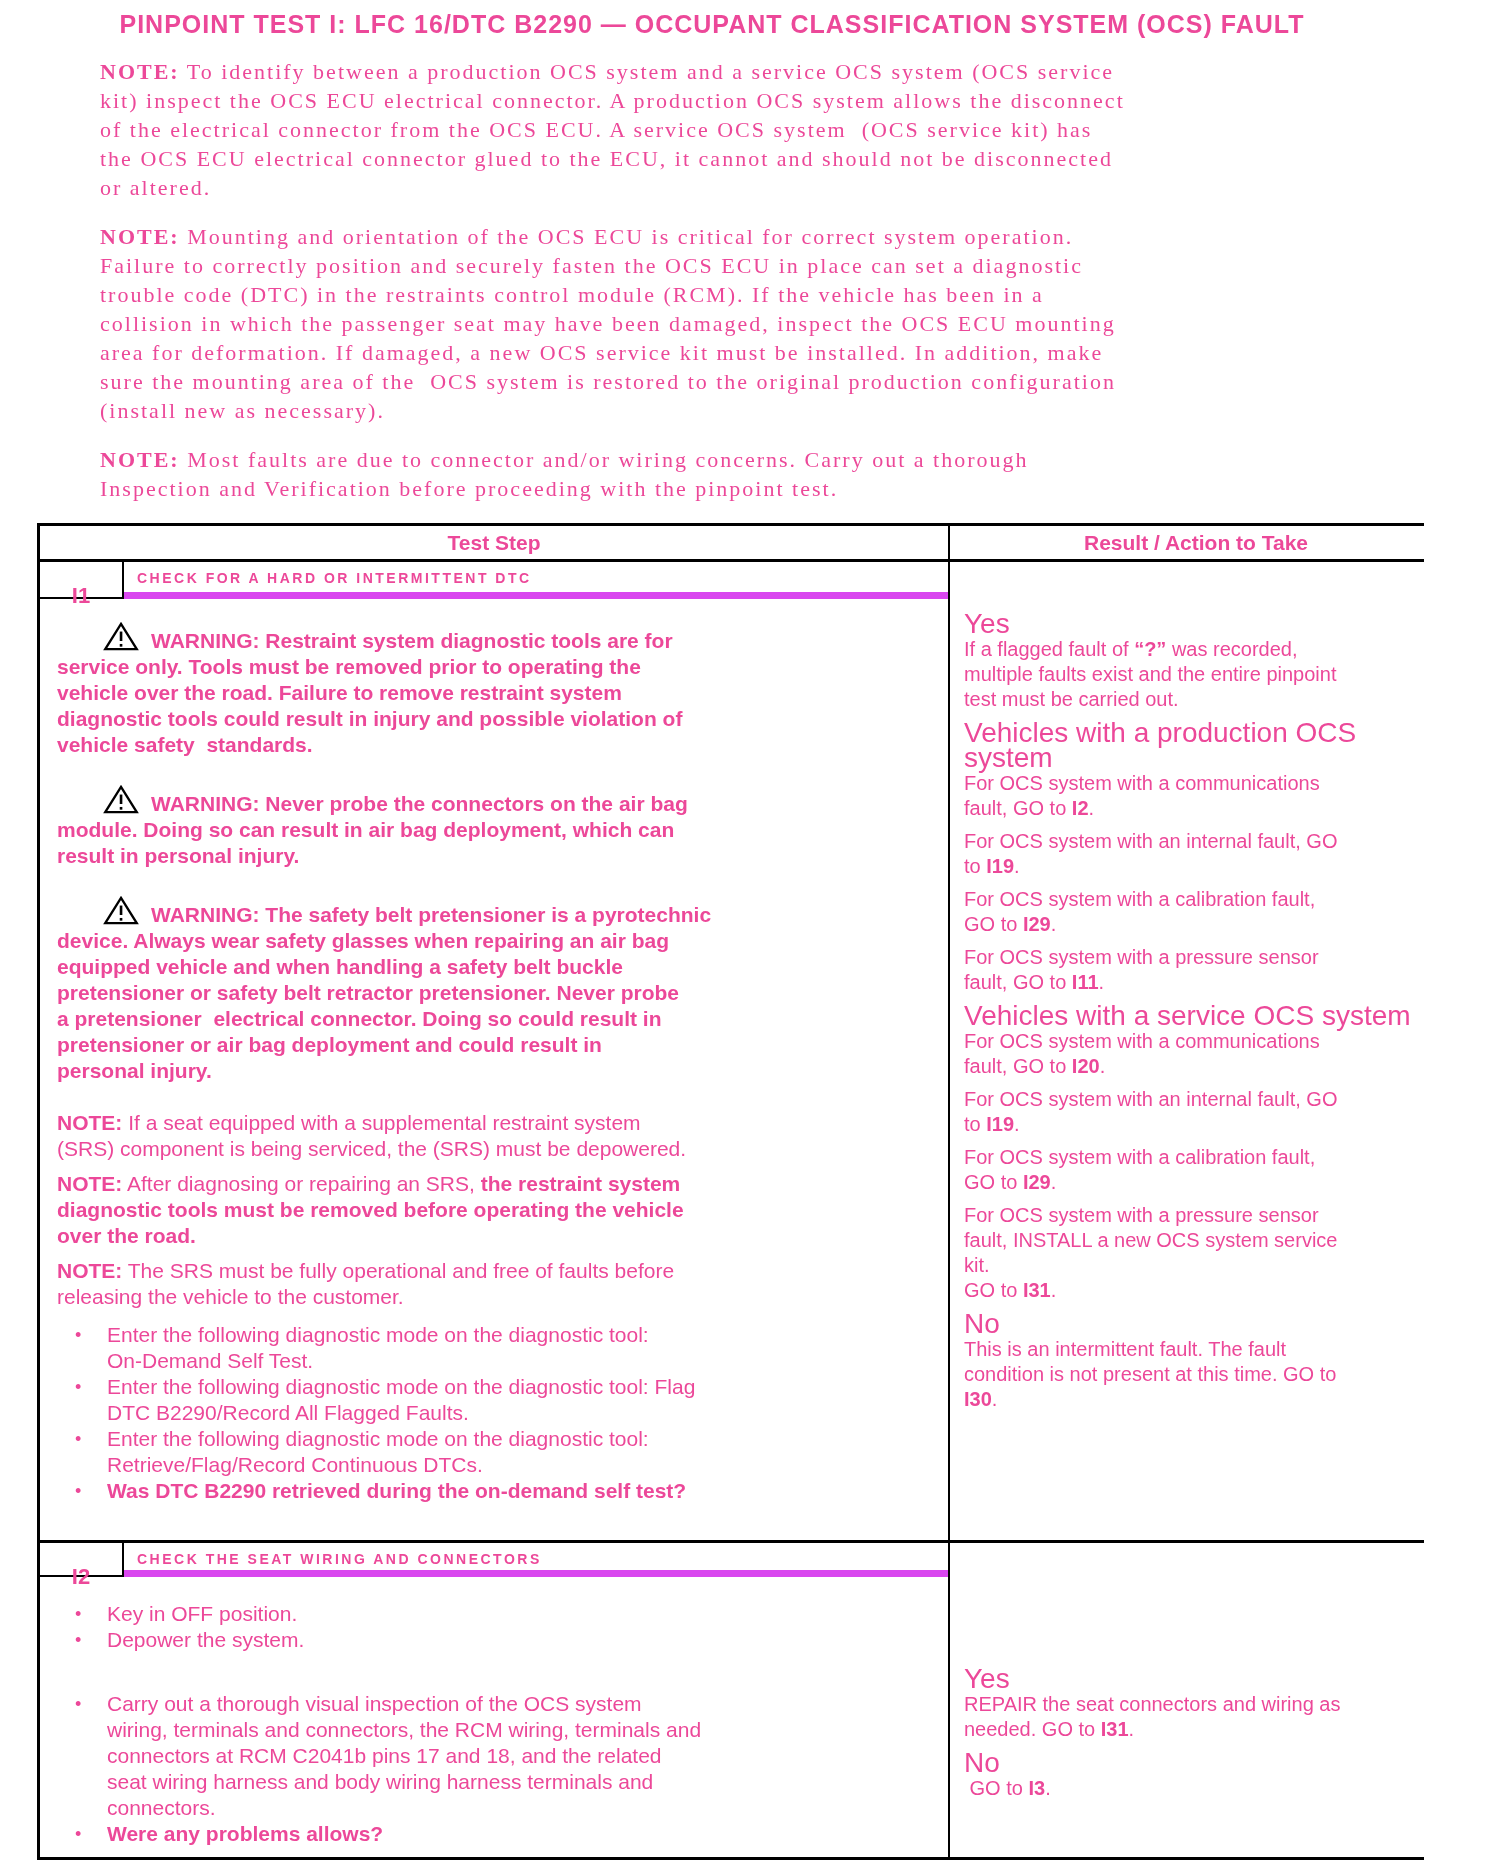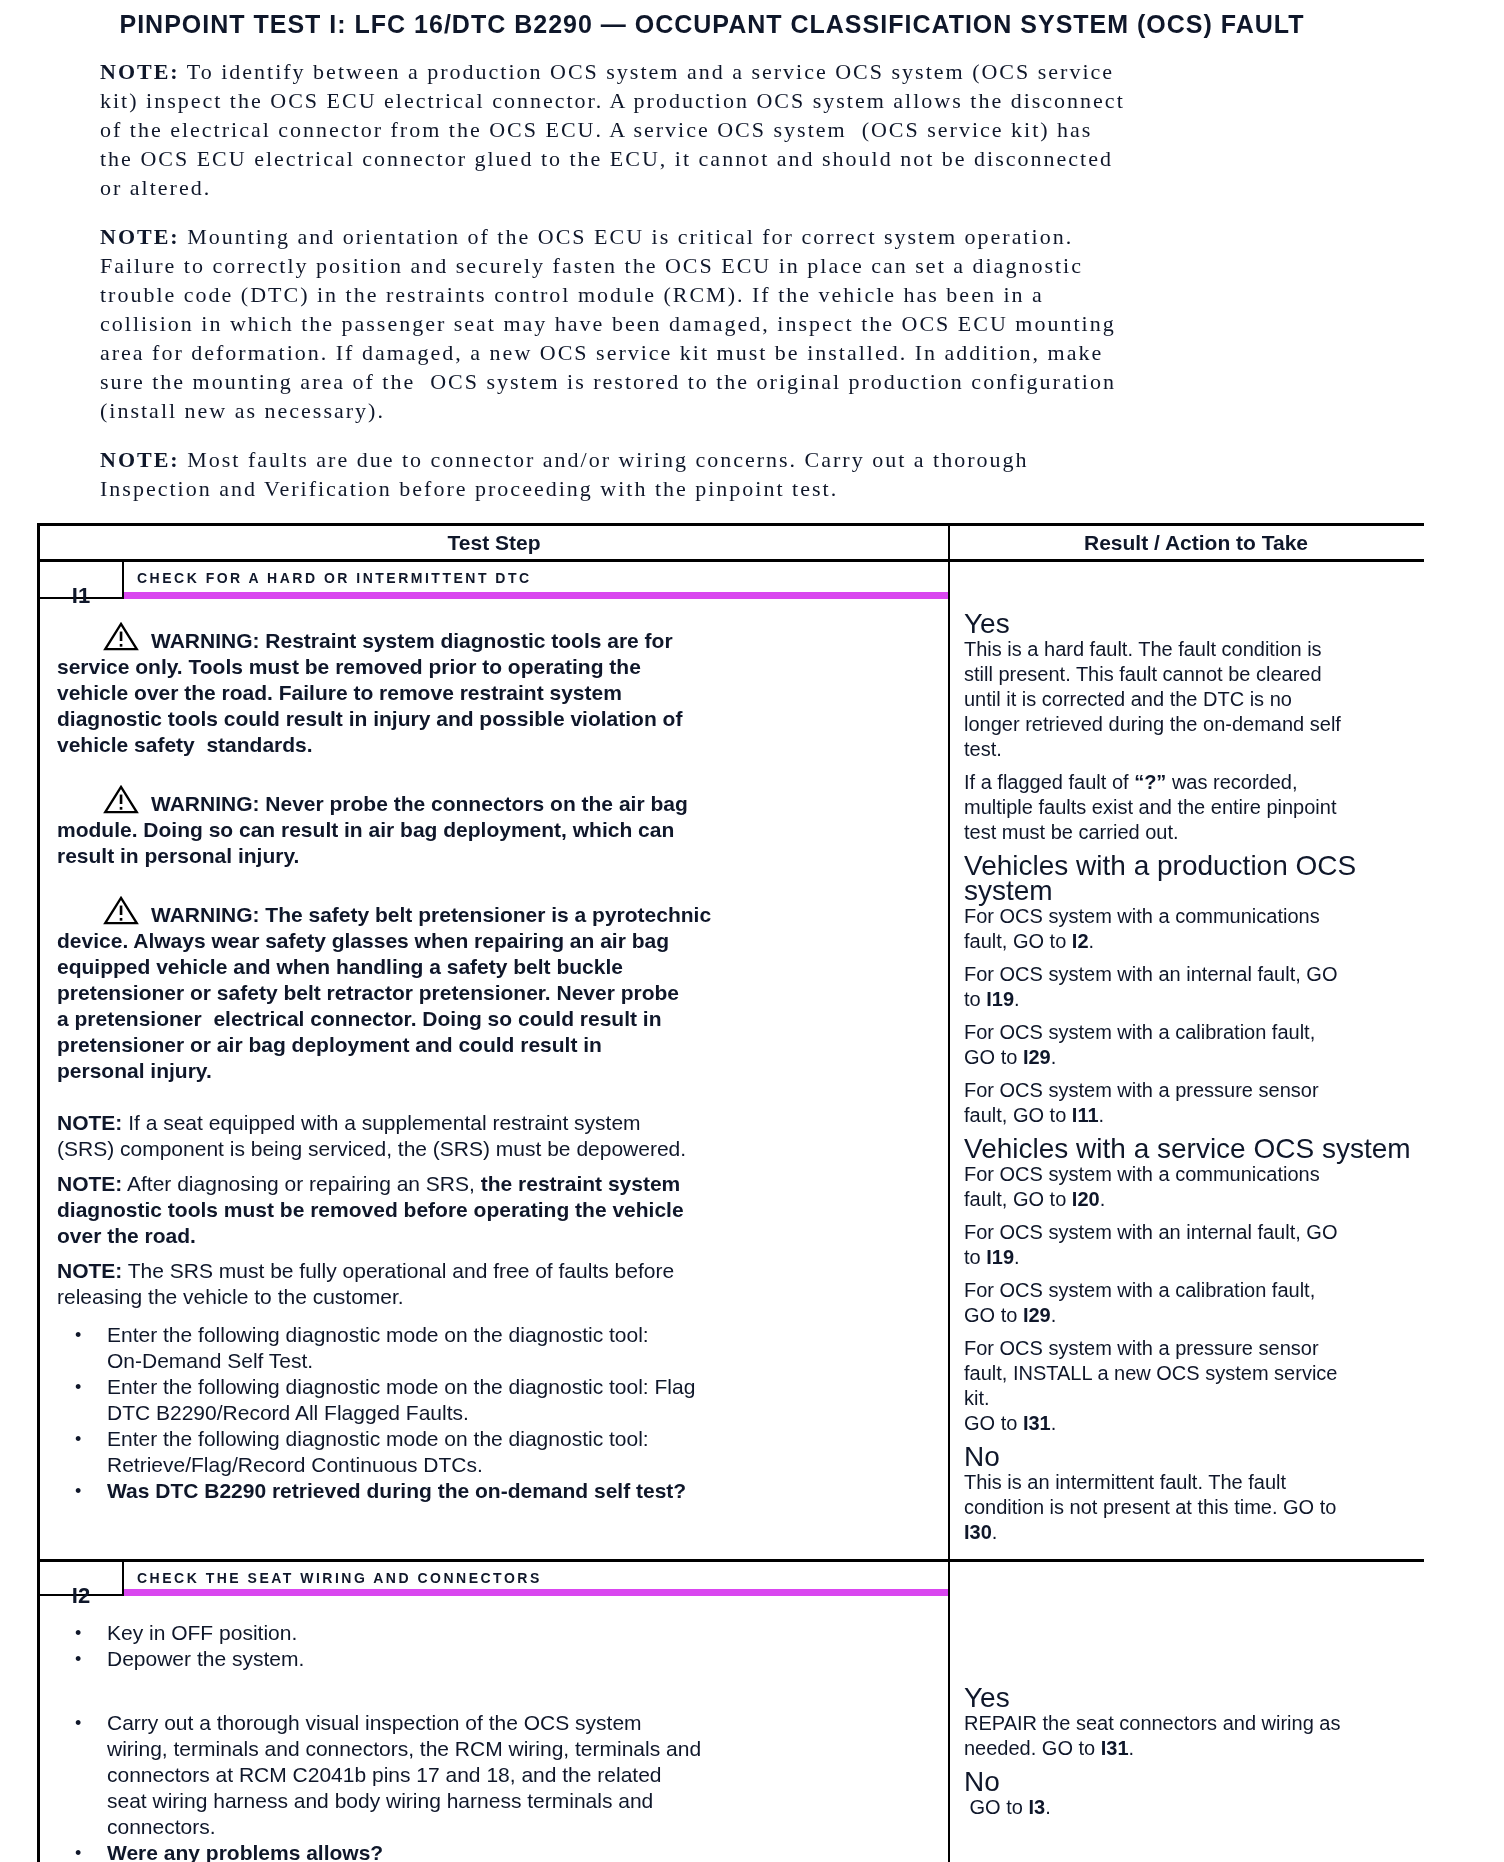--- a/index.html
+++ b/index.html
@@ -1,16 +1,16 @@
 <!DOCTYPE html>
 <html><head>
 <meta charset="utf-8">
 <style>
   html,body{margin:0;padding:0;background:#fff;}
-  .page{width:1424px;height:1862px;background:#fff;color:#0f172a;box-sizing:border-box;
+  .page{width:1424px;height:1862px;background:#fff;color:#ec4899;box-sizing:border-box;
         padding-top:10px;overflow:hidden;position:relative;
         font-family:"Liberation Sans","DejaVu Sans",sans-serif;}
   .title{text-align:center;font-weight:bold;font-size:25px;letter-spacing:1px;margin:0 0 18px 0;}
   .notes{margin:0 95px 0 100px;font-family:"Liberation Serif","DejaVu Serif",serif;
          font-size:22px;line-height:29px;letter-spacing:2px;}
   .note{white-space:pre-wrap;margin:0 0 20px 0;}
   .nlabel{font-weight:bold;}
   .pp-table{margin-left:37px;width:1408px;border:3px solid #000;display:grid;
             grid-template-columns:84px 824px 1fr;
             grid-template-rows:36px 37px minmax(941px,auto) 37px minmax(239px,auto);
@@ -71,25 +71,20 @@
   </div>
 
   <div class="pp-table">
     <div class="cell th th-left">Test Step</div>
     <div class="cell th th-right">Result / Action to Take</div>
 
     <div class="cell num-cell row-i1">I1</div>
     <div class="cell title-cell row-i1">CHECK FOR A HARD OR INTERMITTENT DTC</div>
     <div class="cell result-cell result-i1">
         <div class="rh">Yes</div>
-        <div class="rp"><span>This is a hard fault. The fault condition is
-still present. This fault cannot be cleared
-until it is corrected and the DTC is no
-longer retrieved during the on-demand self
-test.</span></div>
         <div class="rp"><span>If a flagged fault of </span><span class="b">“?”</span><span> was recorded,
 multiple faults exist and the entire pinpoint
 test must be carried out.</span></div>
         <div class="rh">Vehicles with a production OCS system</div>
         <div class="rp"><span>For OCS system with a communications
 fault, GO to </span><span class="b">I2</span><span>.</span></div>
         <div class="rp"><span>For OCS system with an internal fault, GO
 to </span><span class="b">I19</span><span>.</span></div>
         <div class="rp"><span>For OCS system with a calibration fault,
 GO to </span><span class="b">I29</span><span>.</span></div>

